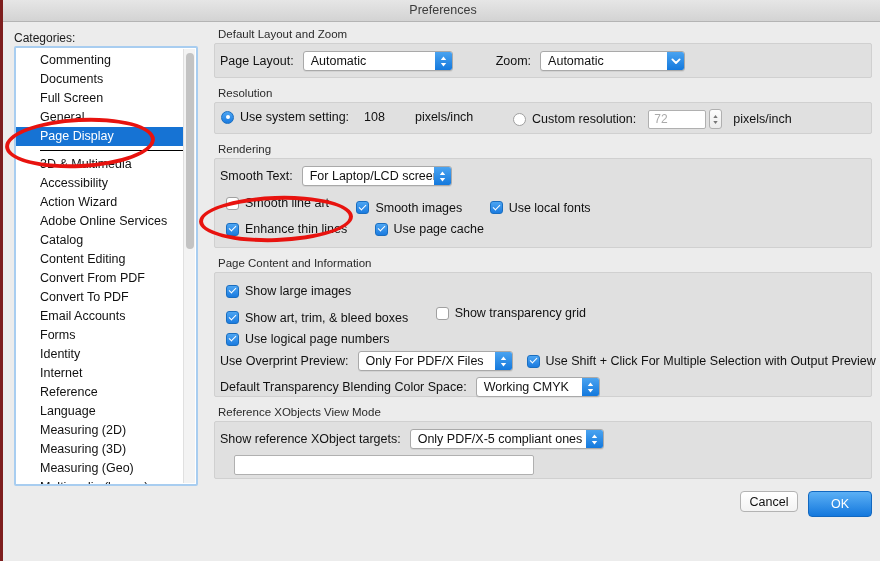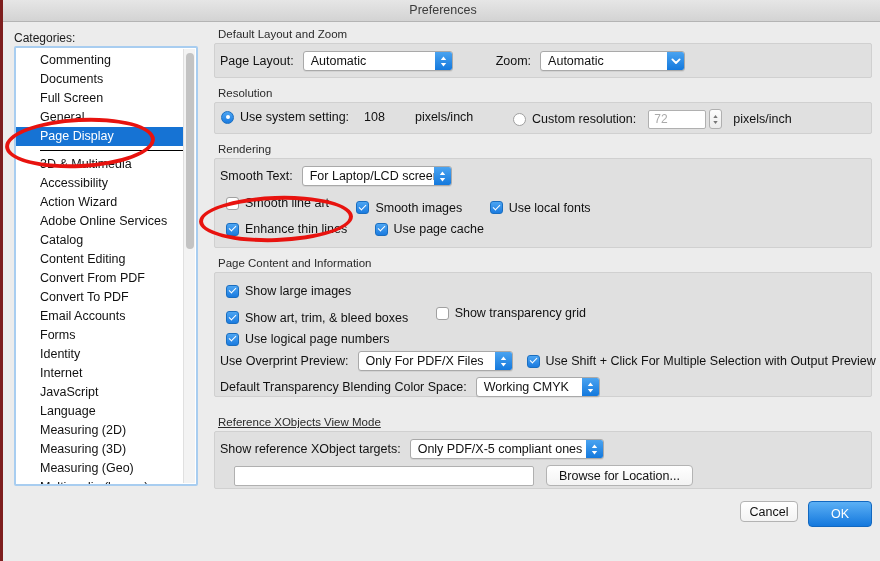--- a/index.html
+++ b/index.html
@@ -296,21 +296,21 @@
         <div class="cat-item">Action Wizard</div>
         <div class="cat-item">Adobe Online Services</div>
         <div class="cat-item">Catalog</div>
         <div class="cat-item">Content Editing</div>
         <div class="cat-item">Convert From PDF</div>
         <div class="cat-item">Convert To PDF</div>
         <div class="cat-item">Email Accounts</div>
         <div class="cat-item">Forms</div>
         <div class="cat-item">Identity</div>
         <div class="cat-item">Internet</div>
-        <div class="cat-item">JavaScript</div>
+        <div class="cat-item">Reference</div>
         <div class="cat-item">Language</div>
         <div class="cat-item">Measuring (2D)</div>
         <div class="cat-item">Measuring (3D)</div>
         <div class="cat-item">Measuring (Geo)</div>
         <div class="cat-item">Multimedia (legacy)</div>
       </div>
     <div id="cat-scrollbar">
       <div id="cat-thumb"></div>
     </div>
   </div>
@@ -451,37 +451,36 @@
           <span class="arrowbox">
             <svg width="9" height="13" viewBox="0 0 9 13">
                 <path d="M4.5 1.5 L7.2 5 L1.8 5 Z" fill="#fff"></path>
                 <path d="M4.5 11.5 L7.2 8 L1.8 8 Z" fill="#fff"></path>
               </svg>
           </span>
         </span>
       </div>
     </div>
 
-    <div class="grp-title" style="margin-top:19px;text-decoration:underline;">Reference XObjects View Mode</div>
+    <div class="grp-title" style="margin-top:9px;">Reference XObjects View Mode</div>
     <div class="grp-box" style="height:58px;">
       <div class="row" style="position:absolute; left:5px; top:7px;">
         <span class="lbl">Show reference XObject targets:</span>
         <span class="popup" style="width:194px; margin-left:9px;">
           <span class="txt">Only PDF/X-5 compliant ones</span>
           <span class="arrowbox">
             <svg width="9" height="13" viewBox="0 0 9 13">
                 <path d="M4.5 1.5 L7.2 5 L1.8 5 Z" fill="#fff"></path>
                 <path d="M4.5 11.5 L7.2 8 L1.8 8 Z" fill="#fff"></path>
               </svg>
           </span>
         </span>
       </div>
       <div class="row" style="position:absolute; left:5px; top:33px;">
         <span class="tfield" style="width:300px; margin-left:14px; height:20px; line-height:18px;"></span>
-        <span class="btn plain" style="margin-left:12px;">Browse for Location...</span>
       </div>
     </div>
 
     <div style="position:relative; height:36px;">
       <span class="btn plain" style="position:absolute; right:74px; top:12px; width:58px; padding:8px;">Cancel</span>
       <span class="btn primary" style="position:absolute; right:0px; top:12px; width:64px; padding:12px;">OK</span>
     </div>
 
   </div>
 

